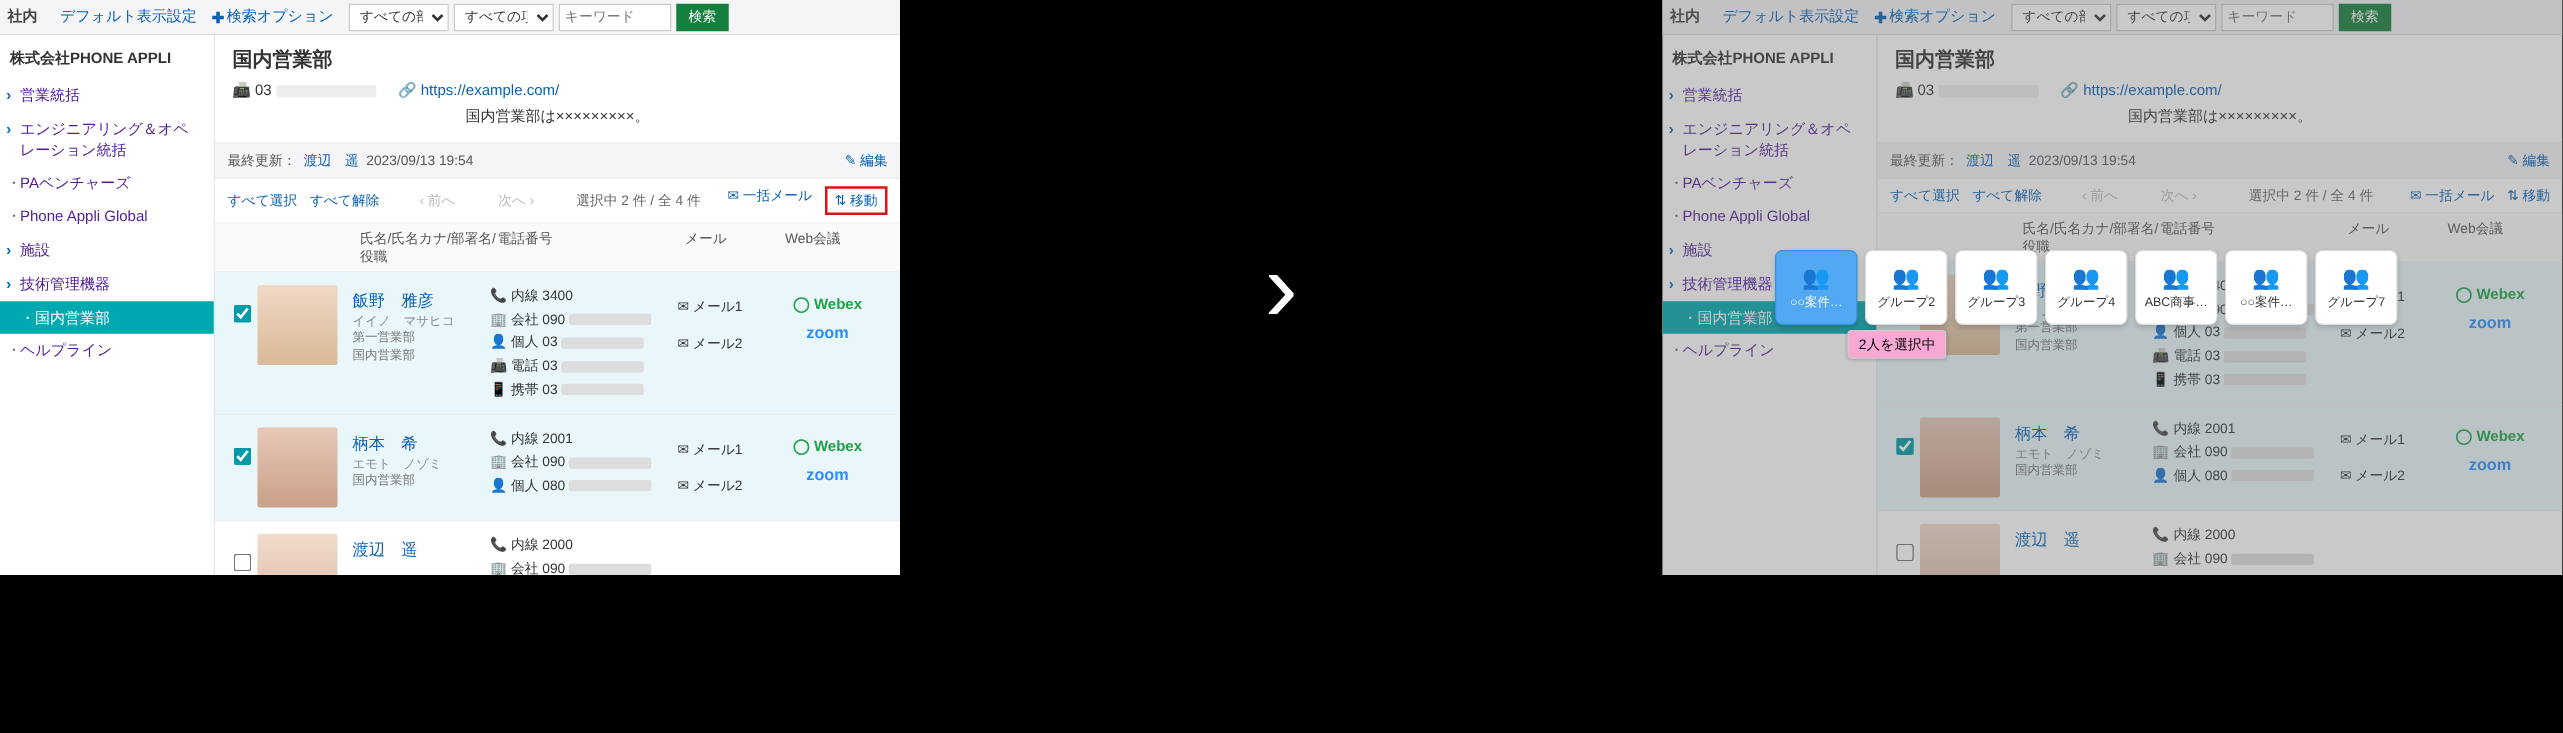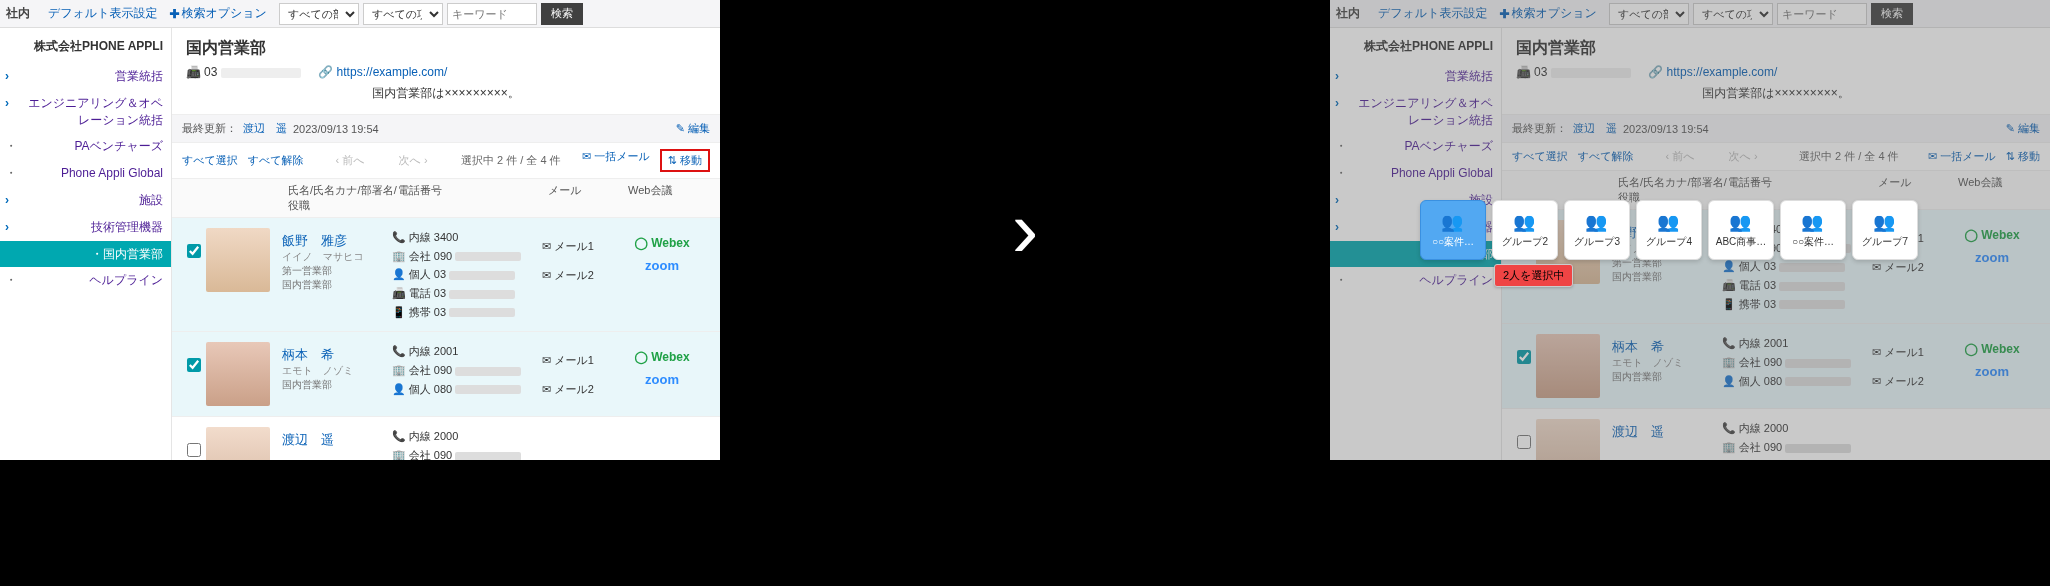--- a/index.html
+++ b/index.html
@@ -7,24 +7,24 @@
 .panel { width: 720px; height: 460px; background: #fff; position: relative; overflow: hidden; flex-shrink: 0; }
 .sep { flex: 1; display: flex; align-items: center; justify-content: center; color: #fff; font-size: 80px; }
 
 .topbar { height: 28px; background: #f5f5f7; border-bottom: 1px solid #ddd; display: flex; align-items: center; padding: 0 6px; font-size: 12px; color: #0860b6; }
 .topbar .tab { color: #444; margin-right: 18px; font-weight: 600; }
 .topbar .lnk { margin-right: 12px; cursor: pointer; }
 .topbar .plus { color: #0860b6; font-weight: bold; margin-right: 2px; }
 .topbar select, .topbar input { height: 22px; border: 1px solid #ccc; font-size: 11px; padding: 0 4px; background: #fff; color: #333; }
 .topbar input { width: 90px; }
 .topbar select { width: 80px; margin-right: 4px; }
-.topbar .search-btn { background: #404040; color: #fff; border: none; height: 22px; padding: 0 10px; font-size: 11px; margin-left: 4px; }
+.topbar .search-btn { background: #15803d; color: #fff; border: none; height: 22px; padding: 0 10px; font-size: 11px; margin-left: 4px; }
 
 .body { display: flex; height: calc(100% - 28px); }
-.sidebar { width: 172px; border-right: 1px solid #e5e5e5; padding: 6px 0; font-size: 12px; color: #333; text-align: right; }
+.sidebar { width: 172px; border-right: 1px solid #e5e5e5; padding: 6px 0; font-size: 12px; color: #333; }
 .company { padding: 4px 8px 8px; font-size: 12px; font-weight: 600; color: #333; }
 .nav-item { padding: 5px 8px 5px 16px; cursor: pointer; color: #4c1d95; position: relative; line-height: 1.4; }
 .nav-item.bullet::before { content: "・"; position: absolute; left: 5px; color: #666; }
 .nav-item.chev::before { content: "›"; position: absolute; left: 5px; color: #006aba; font-weight: bold; }
 .nav-item.active { background: #00a8b0; color: #fff; }
 .nav-item.active::before { content: "・"; color: #fff; }
 
 .main { flex: 1; overflow: hidden; display: flex; flex-direction: column; }
 .dept-head { padding: 10px 14px 6px; }
 .dept-title { font-size: 16px; font-weight: 700; color: #333; margin-bottom: 6px; }
@@ -67,21 +67,21 @@
 .web-block { width: 80px; font-size: 11px; color: #333; display: flex; flex-direction: column; gap: 8px; align-items: center; padding-top: 8px; }
 .webex { color: #1fa146; font-weight: 600; font-size: 12px; }
 .zoom { color: #2d8cff; font-weight: 700; font-size: 13px; }
 
 .overlay { position: absolute; inset: 0; background: rgba(100,100,100,0.35); pointer-events: none; }
 .groups { position: absolute; top: 200px; left: 90px; display: flex; gap: 6px; z-index: 10; }
 .grp { width: 66px; height: 60px; background: #fff; border-radius: 6px; border: 1px solid #ddd; display: flex; flex-direction: column; align-items: center; justify-content: center; font-size: 10px; color: #333; box-shadow: 0 2px 4px rgba(0,0,0,0.15); }
 .grp .ic { font-size: 18px; color: #666; margin-bottom: 2px; }
 .grp.active { background: #52a8f2; color: #fff; border-color: #3a90e0; }
 .grp.active .ic { color: #fff; }
-.tooltip { position: absolute; top: 264px; left: 164px; background: #ef4444; border: 1px solid #ccc; padding: 3px 8px; font-size: 11px; border-radius: 3px; z-index: 11; box-shadow: 0 1px 3px rgba(0,0,0,0.2); }
+.tooltip { position: absolute; top: 264px; left: 148px; background: #f9a8d4; border: 1px solid #ccc; padding: 3px 8px; font-size: 11px; border-radius: 3px; z-index: 11; box-shadow: 0 1px 3px rgba(0,0,0,0.2); }
 .ico { font-family: Arial, sans-serif; color: #888; margin-right: 3px; }
 </style>
 </head>
 <body>
 
 <div class="panel">
   <div class="topbar">
     <span class="tab">社内</span>
     <span class="lnk">デフォルト表示設定</span>
     <span class="plus">✚</span>

